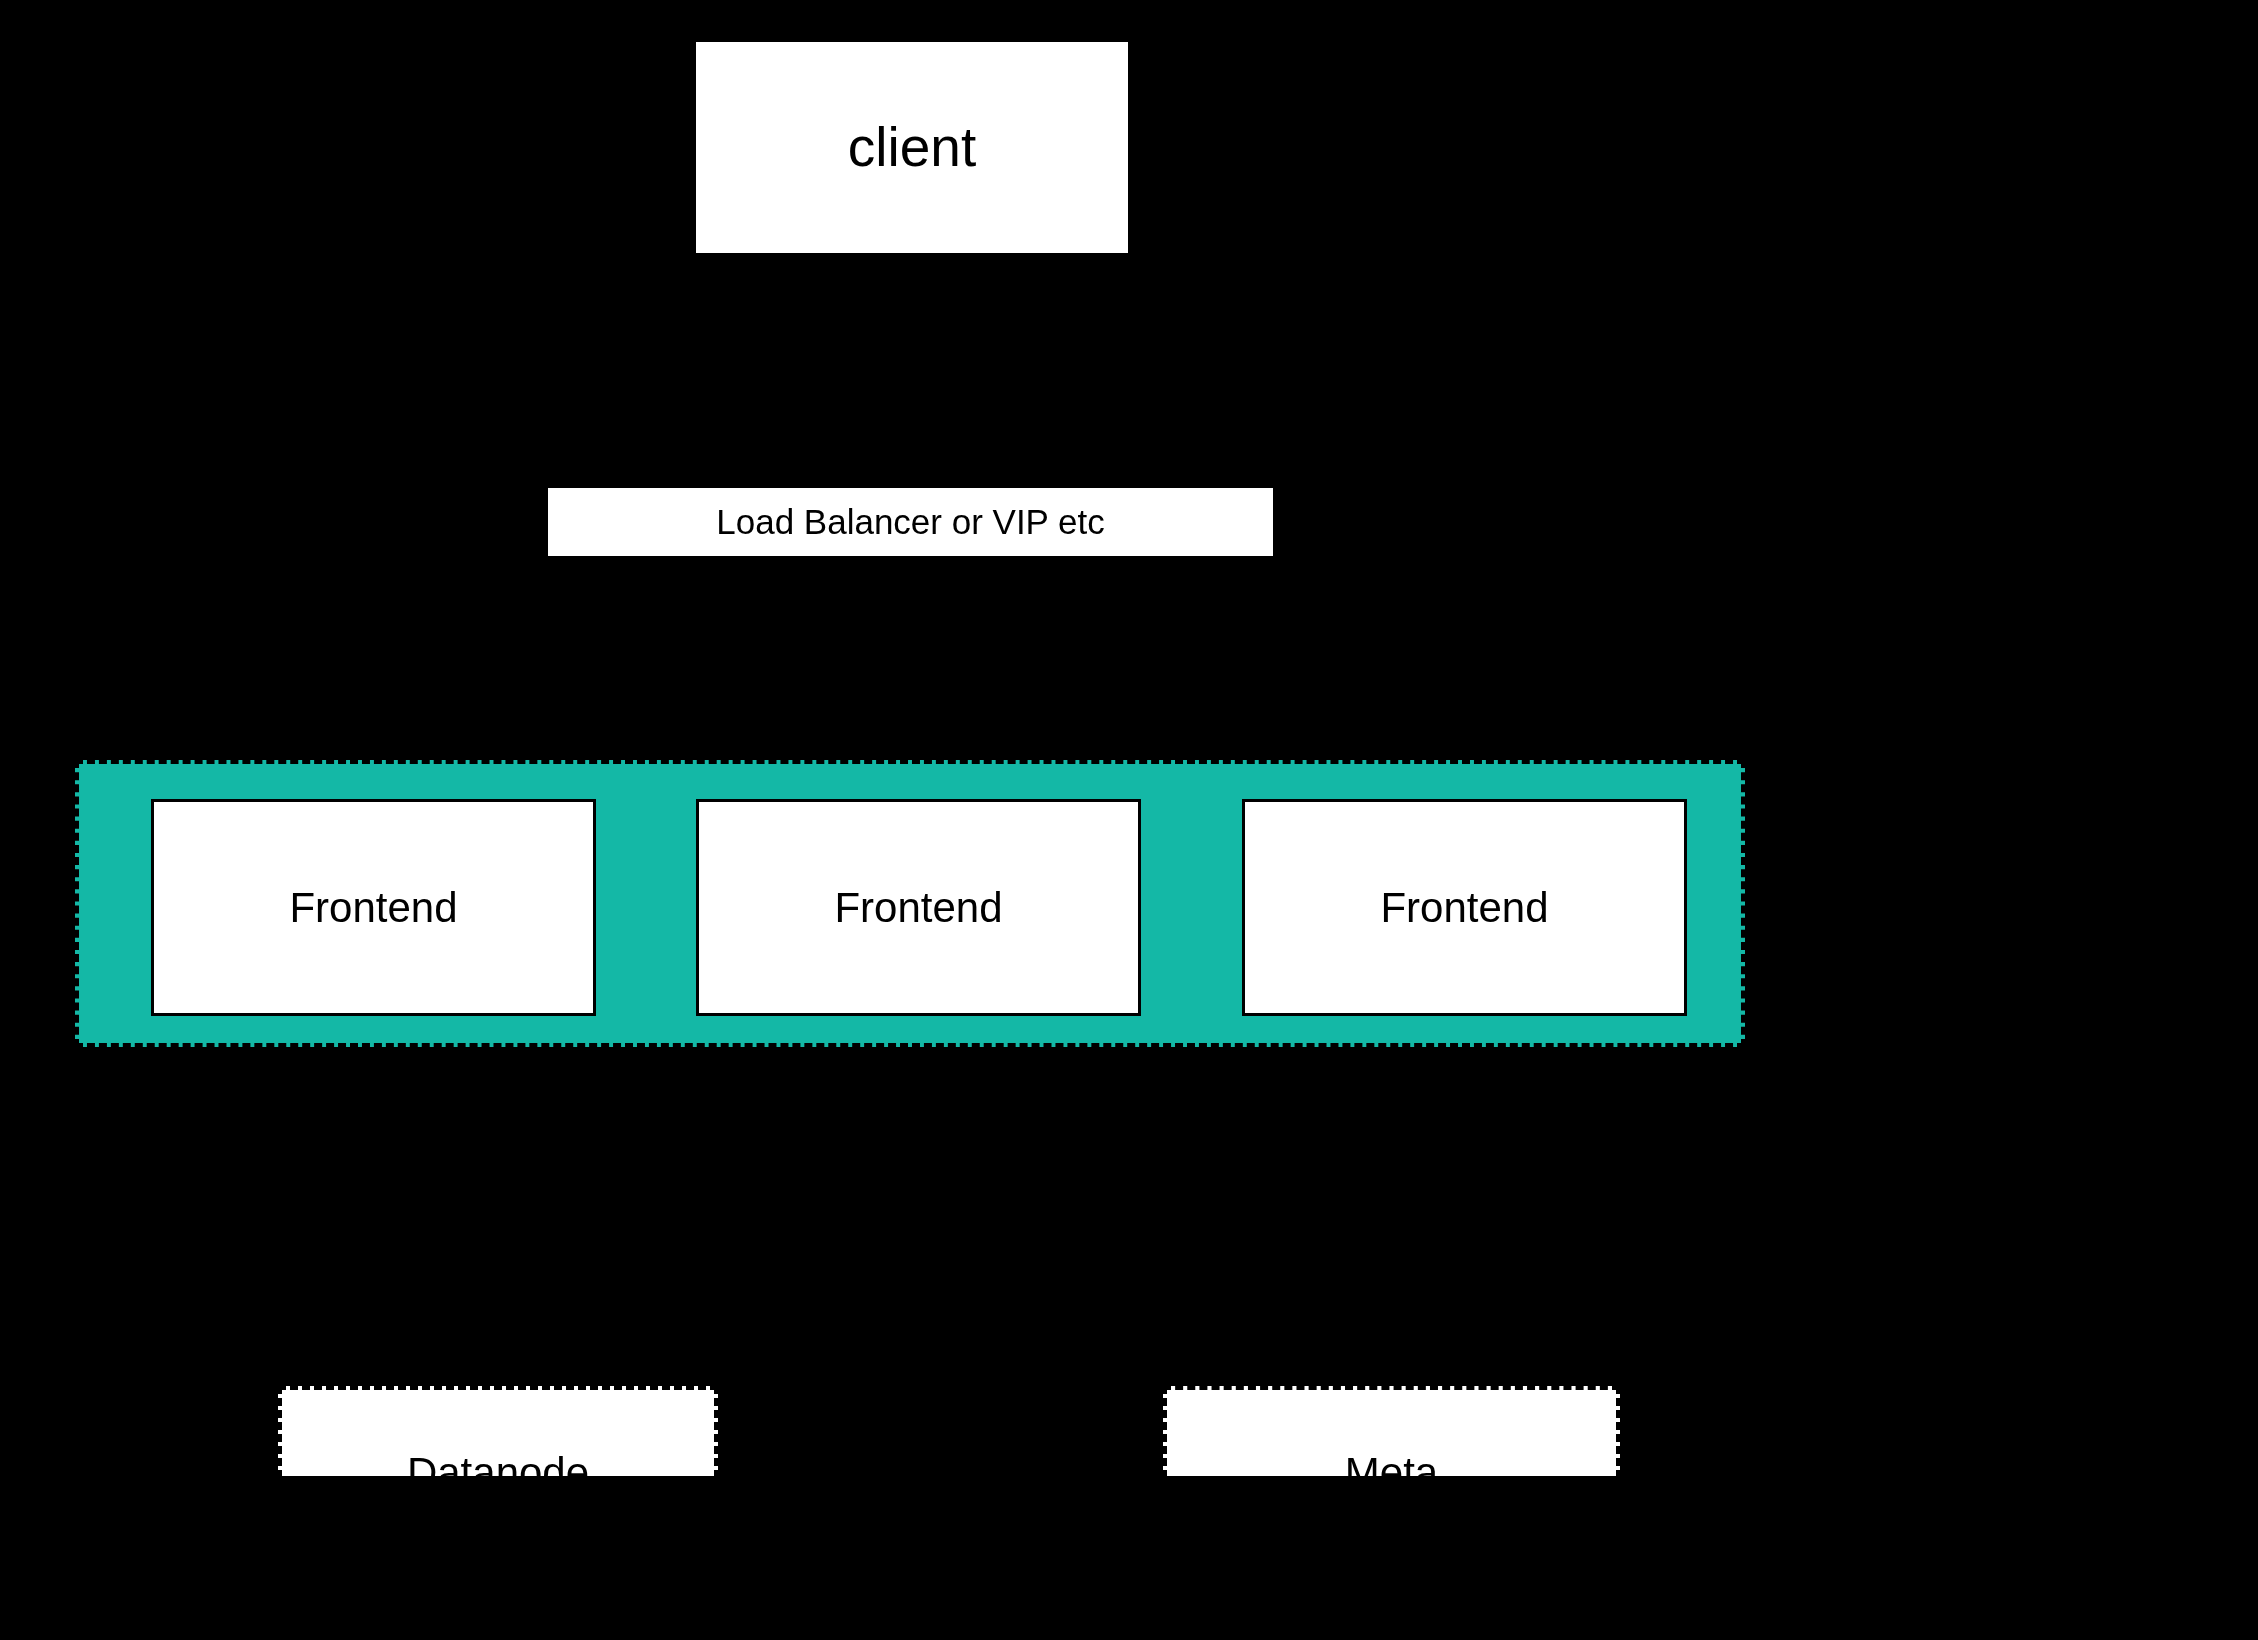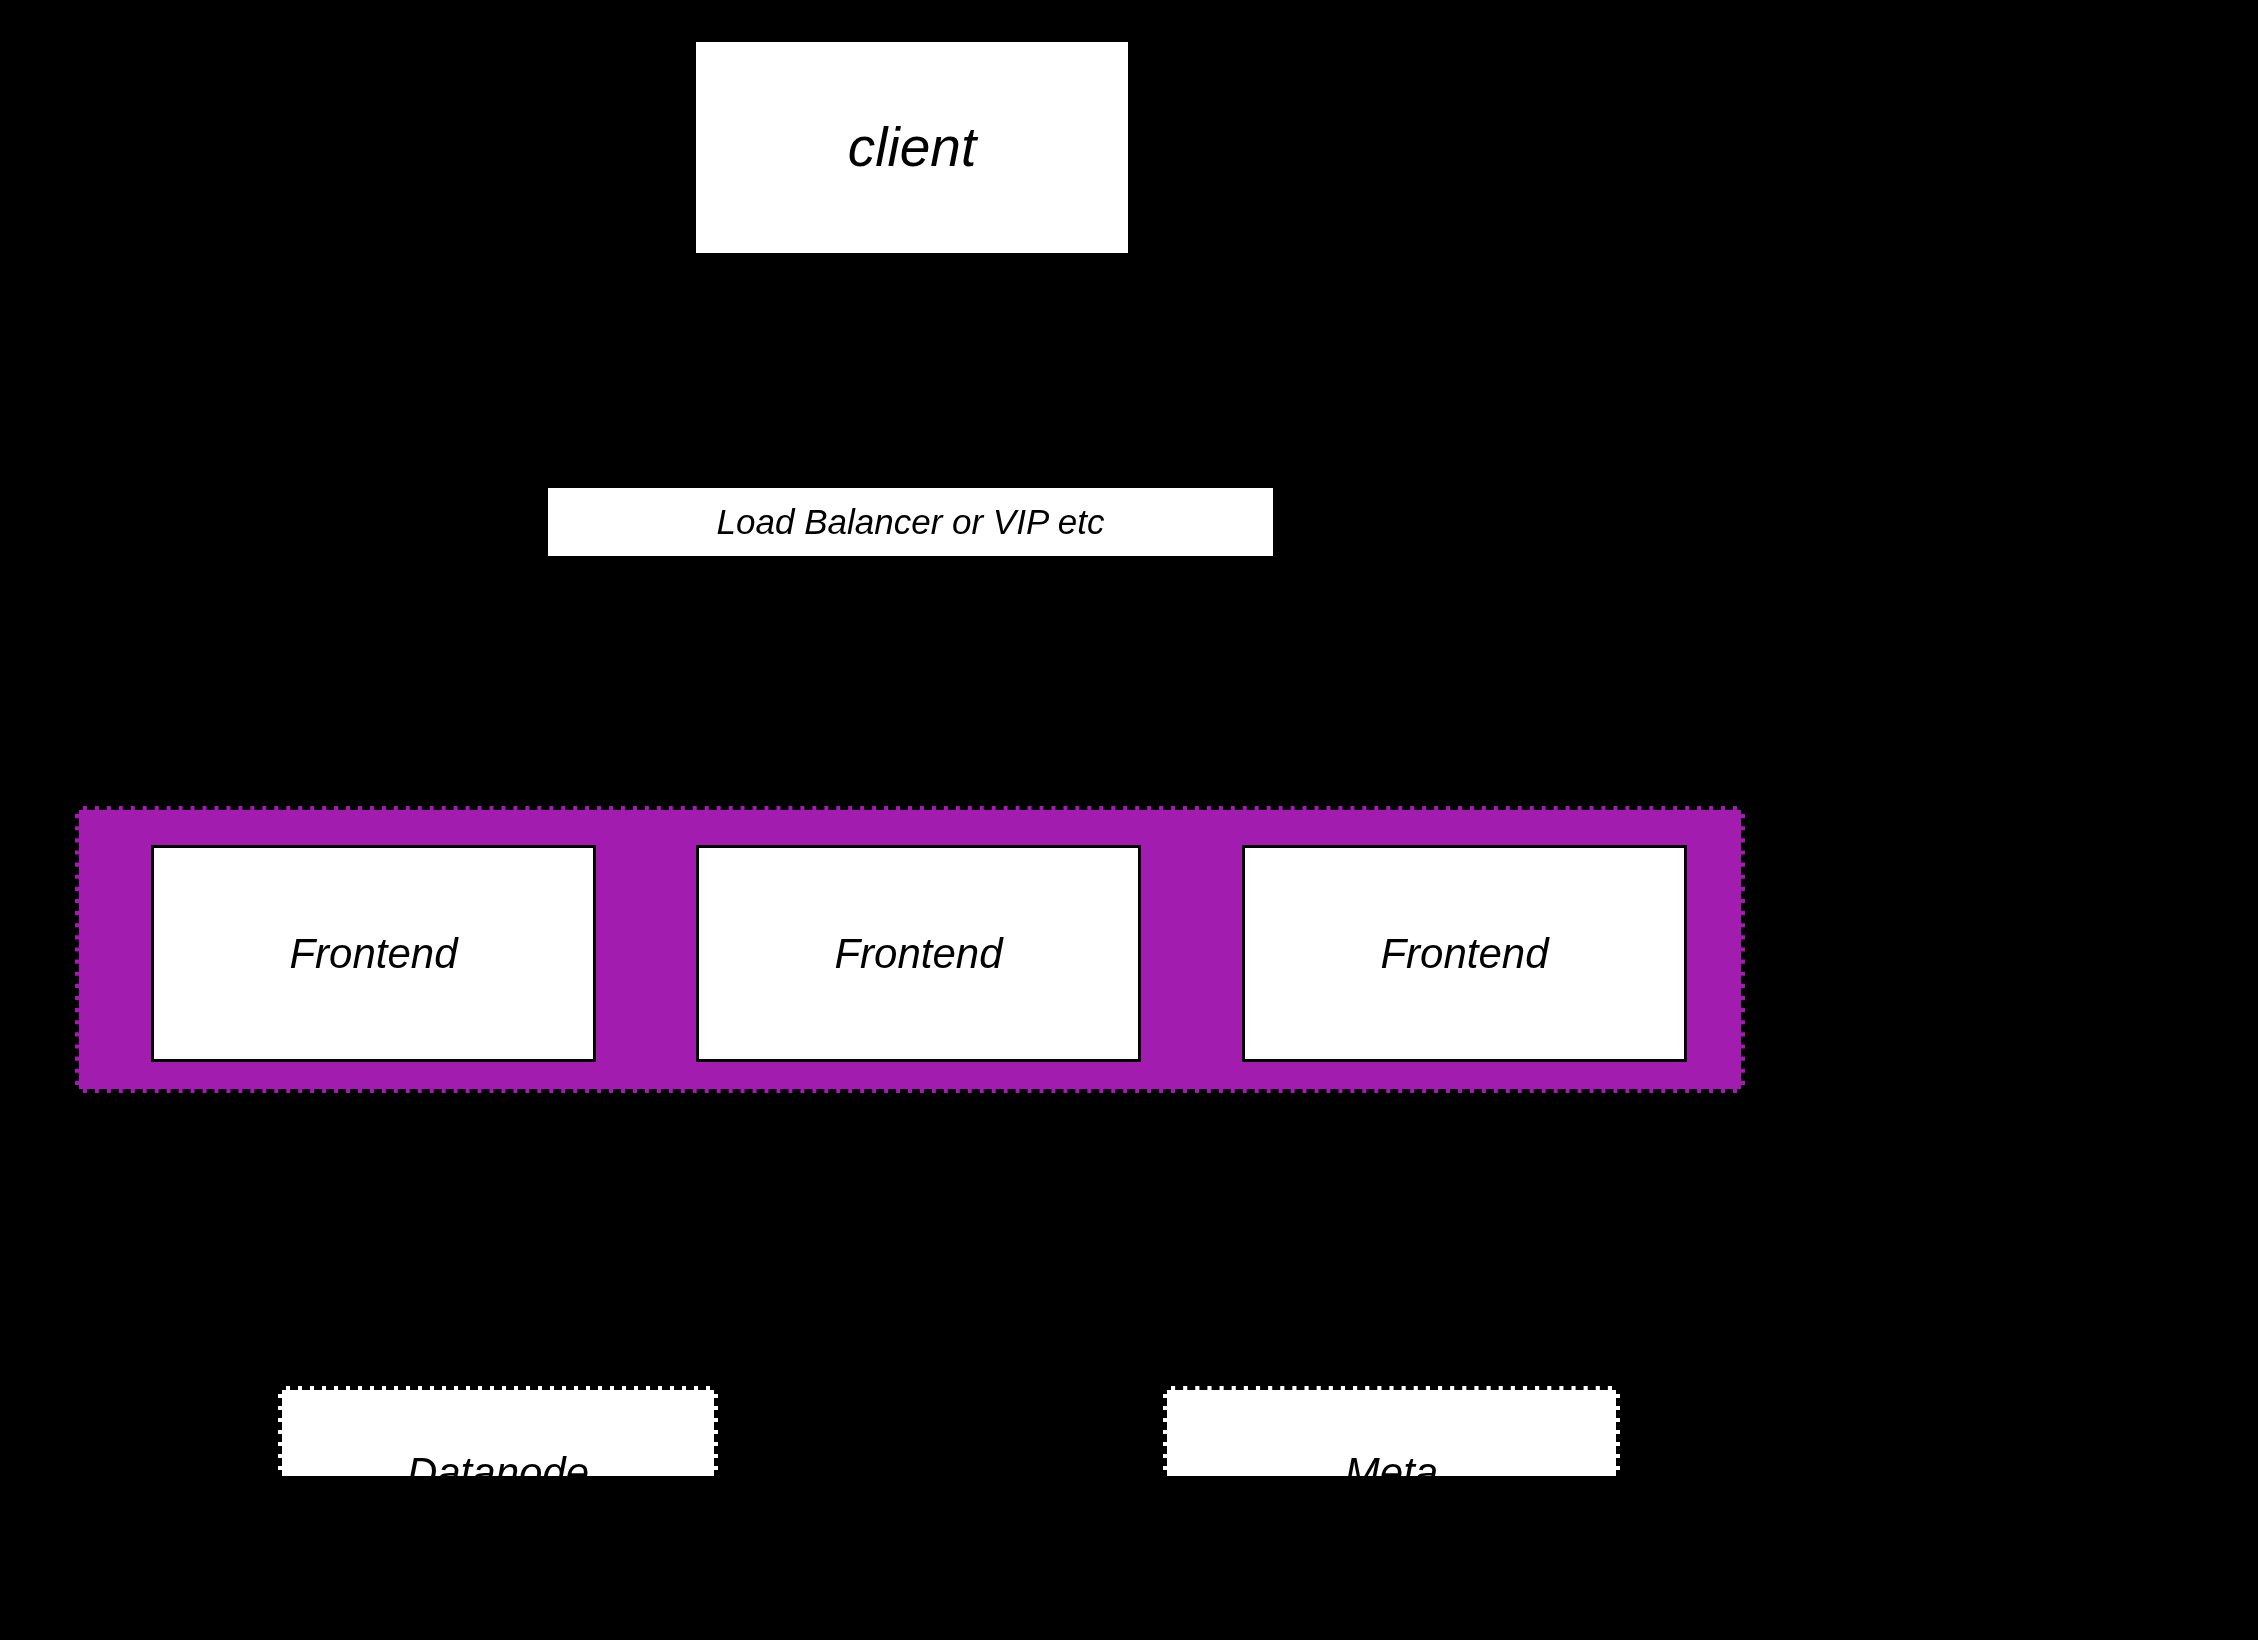--- a/index.html
+++ b/index.html
@@ -7,21 +7,20 @@
     padding: 0;
     background: #000000;
   }
   #canvas {
     position: relative;
     width: 2258px;
     height: 1476px;
     background: #000000;
     overflow: hidden;
     font-family: "Liberation Sans", sans-serif;
-    font-style: italic;
   }
 
   .node {
     position: absolute;
     box-sizing: border-box;
     display: flex;
     align-items: center;
     justify-content: center;
     text-align: center;
     color: #000000;
@@ -48,24 +47,24 @@
     height: 68px;
     background: #ffffff;
     border: none;
     font-size: 35px;
   }
 
   
   #frontend-group {
     position: absolute;
     left: 75px;
-    top: 806px;
+    top: 760px;
     width: 1670px;
     height: 287px;
-    background: #a21caf;
+    background: #14b8a6;
     box-sizing: border-box;
     border: 4.5px dashed #000000;
   }
 
   .frontend-node {
     position: absolute;
     box-sizing: border-box;
     width: 445px;
     height: 217px;
     top: 35px;

